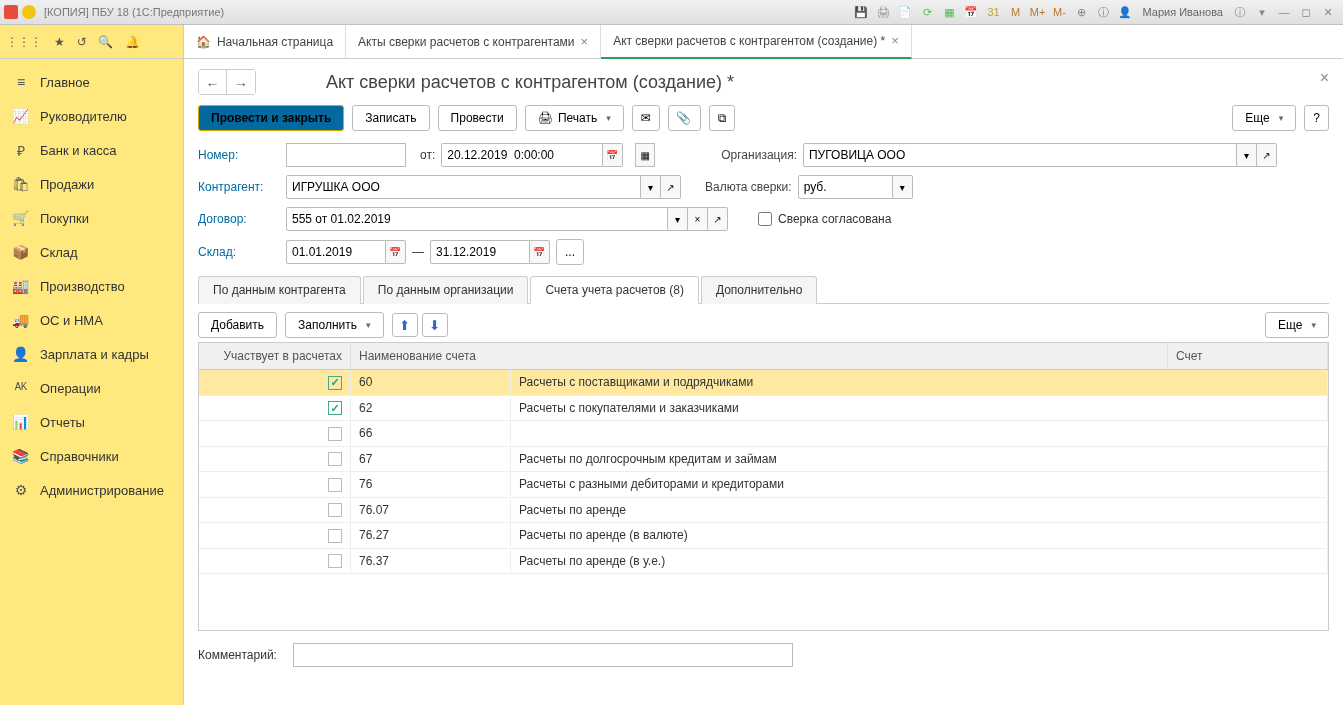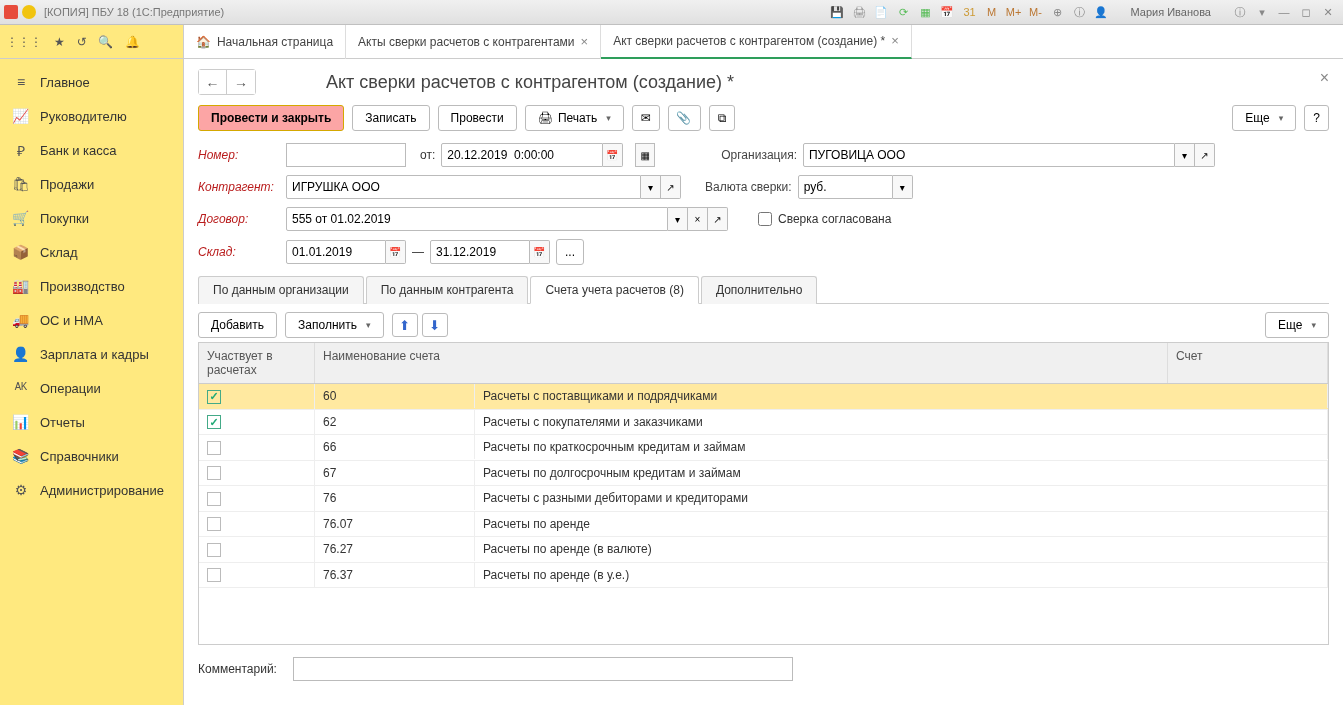--- a/index.html
+++ b/index.html
@@ -2,67 +2,67 @@
 <html><head>
 <meta charset="utf-8">
 <style>
 * { box-sizing: border-box; margin: 0; padding: 0; }
 body { font-family: Arial, sans-serif; font-size: 12px; color: #333; background: #fff; overflow: hidden; }
 .titlebar { height: 25px; background: linear-gradient(#f0f0f0,#e0e0e0); display:flex; align-items:center; padding:0 4px; border-bottom:1px solid #c0c0c0; font-size:11px; color:#777; }
 .titlebar .ico { width:14px; height:14px; background:#e74c3c; border-radius:2px; margin-right:4px; }
 .titlebar .down { width:14px; height:14px; background:#f1c40f; border-radius:7px; margin-right:8px; }
 .titlebar .spacer { flex:1; }
 .titlebar .ticon { width:16px; height:16px; margin:0 3px; display:inline-flex; align-items:center; justify-content:center; color:#888; font-size:11px; cursor:pointer; }
-.titlebar .user { color:#666; margin:0 18px; }
+.titlebar .user { color:#666; margin:0 6px; }
 .topnav { height:34px; background:#fff; border-bottom:1px solid #ccc; display:flex; align-items:stretch; }
 .topnav .iconbar { width:184px; background:#ffe97f; display:flex; align-items:center; padding:0 6px; gap:12px; border-right:1px solid #ccc;}
 .topnav .iconbar .nicon { cursor:pointer; color:#555; }
 .tabs { display:flex; align-items:center; }
 .tab { height:34px; display:flex; align-items:center; padding:0 12px; border-right:1px solid #ddd; cursor:pointer; gap:6px; font-size:12px; color:#444; position:relative;}
 .tab.active { border-bottom:2px solid #2e9e5b; }
 .tab .close { color:#888; font-size:13px; }
 .main { display:flex; height:calc(100vh - 59px); }
 .sidebar { width:184px; background:#ffe97f; border-right:1px solid #ccc; padding-top:6px; }
 .sidebar .item { display:flex; align-items:center; height:34px; padding:0 12px; gap:10px; cursor:pointer; color:#333; font-size:13px;}
 .sidebar .sicon { width:18px; text-align:center; color:#555; font-size:14px; }
 .content { flex:1; padding:10px 14px 10px 14px; position:relative; overflow:auto;}
 .pagehead { display:flex; align-items:center; gap:10px; margin-bottom:10px; }
 .nav-arrows { display:flex; border:1px solid #ccc; border-radius:3px; }
 .nav-arrows button { width:28px; height:24px; background:#fff; border:none; border-right:1px solid #ccc; cursor:pointer; color:#555; font-size:14px;}
 .nav-arrows button:last-child { border-right:none;}
 .pagetitle { font-size:18px; color:#444; margin-left:60px;}
 .close-doc { position:absolute; right:14px; top:10px; color:#888; cursor:pointer; font-size:16px;}
 .toolbar { display:flex; align-items:center; gap:8px; margin-bottom:12px; }
 .btn { height:26px; padding:0 12px; border:1px solid #bbb; background:#fff; border-radius:3px; cursor:pointer; font-size:12px; display:inline-flex; align-items:center; gap:5px;}
-.btn.primary { background:#fca5a5; border-color:#d4a800; font-weight:bold;}
+.btn.primary { background:#0369a1; border-color:#d4a800; font-weight:bold;}
 .btn.icon-only { padding:0 8px; }
 .toolbar .spacer { flex:1; }
 .form-rows { display:flex; flex-direction:column; gap:8px; margin-bottom:10px;}
 .form-row { display:flex; align-items:center; gap:6px; }
-.lbl { width:82px; color:#b91c1c;font-style:italic; }
+.lbl { width:82px; color:#0369a1; }
 .lbl2 { color:#444; margin-left:18px; }
 input[type=text].fld { height:24px; border:1px solid #bbb; padding:0 5px; background:#fff; font-size:12px;}
 .fld-combo { display:flex; }
 .fld-combo input { border-right:none; border-radius:2px 0 0 2px;}
 .mini-btn { width:20px; height:24px; border:1px solid #bbb; background:#f8f8f8; cursor:pointer; font-size:10px; display:flex; align-items:center; justify-content:center; border-left:none;}
 .mini-btn.last { border-radius:0 2px 2px 0;}
 .chk { width:14px; height:14px; }
 .subtabs { display:flex; border-bottom:1px solid #ccc; margin-bottom:8px;}
 .subtab { padding:6px 14px; border:1px solid #ccc; border-bottom:none; margin-right:2px; background:#f5f5f5; cursor:pointer; border-radius:3px 3px 0 0; font-size:12px; position:relative; top:1px;}
 .subtab.active { background:#fff; border-bottom:1px solid #fff;}
 .tabletoolbar { display:flex; align-items:center; gap:8px; margin-bottom:4px;}
 .arrow-btns { display:flex; gap:4px;}
 .arrow-btn { width:26px; height:24px; border:1px solid #bbb; background:#fff; border-radius:3px; cursor:pointer; display:flex; align-items:center; justify-content:center;}
 .grid { border:1px solid #ccc; }
 .grid-head { display:flex; background:#f0f0f0; border-bottom:1px solid #ccc; }
 .grid-head .col { padding:6px 8px; font-size:12px; color:#555; border-right:1px solid #ddd;}
 .grid-body .row { display:flex; border-bottom:1px solid #eee; align-items:center;}
 .grid-body .row.sel { background:#ffe9a0;}
 .grid-body .cell { padding:5px 8px; font-size:12px; border-right:1px solid #eee;}
-.col-chk { width:116px; }
+.col-chk { width:152px;text-align:right; }
 .col-acc { width:160px; }
 .col-name { flex:1; }
 .chkbox { width:14px; height:14px; border:1px solid #4a8; display:inline-flex; align-items:center; justify-content:center; color:#2a7; font-size:11px; font-weight:bold; cursor:pointer;}
 .chkbox.empty { border-color:#bbb; color:transparent;}
 .comment-row { display:flex; align-items:center; gap:16px; margin-top:12px;}
 .comment-row input { flex:0 0 500px;}
 .grid-body { min-height:260px; background:#fff;}
 .dropdown-caret::after { content:"▾"; margin-left:4px; font-size:9px; color:#666;}
 </style>
 </head>
@@ -203,21 +203,21 @@
         <span class="lbl">Номер:</span>
         <input type="text" class="fld" style="width: 120px;" value="">
         <span style="margin-left:8px">от:</span>
         <div class="fld-combo">
           <input type="text" class="fld" style="width: 162px;" value="20.12.2019  0:00:00">
           <button class="mini-btn last">📅</button>
         </div>
         <button class="mini-btn" style="border-left:1px solid #bbb;margin-left:6px">▦</button>
         <span class="lbl2" style="margin-left:60px">Организация:</span>
         <div class="fld-combo">
-          <input type="text" class="fld" style="width: 372px;" value="ПУГОВИЦА ООО">
+          <input type="text" class="fld" style="width: 434px;" value="ПУГОВИЦА ООО">
           <button class="mini-btn">▾</button>
           <button class="mini-btn last">↗</button>
         </div>
       </div>
 
       <div class="form-row">
         <span class="lbl">Контрагент:</span>
         <div class="fld-combo">
           <input type="text" class="fld" style="width: 355px;" value="ИГРУШКА ООО">
           <button class="mini-btn">▾</button>
@@ -252,22 +252,22 @@
         <span>—</span>
         <div class="fld-combo">
           <input type="text" class="fld" style="width: 100px;" value="31.12.2019">
           <button class="mini-btn last">📅</button>
         </div>
         <button class="btn icon-only">...</button>
       </div>
     </div>
 
     <div class="subtabs" id="subtabs">
+        <div class="subtab">По данным контрагента</div>
         <div class="subtab">По данным организации</div>
-        <div class="subtab">По данным контрагента</div>
         <div class="subtab active">Счета учета расчетов (8)</div>
         <div class="subtab">Дополнительно</div>
       </div>
 
     <div class="tabletoolbar">
       <button class="btn">Добавить</button>
       <button class="btn dropdown-caret">Заполнить</button>
       <div class="arrow-btns">
         <button class="arrow-btn" style="color:#36c">⬆</button>
         <button class="arrow-btn" style="color:#36c">⬇</button>
@@ -289,21 +289,20 @@
             <div class="cell col-name">Расчеты с поставщиками и подрядчиками</div>
           </div>
           <div class="row">
             <div class="cell col-chk"><span class="chkbox">✓</span></div>
             <div class="cell col-acc">62</div>
             <div class="cell col-name">Расчеты с покупателями и заказчиками</div>
           </div>
           <div class="row">
             <div class="cell col-chk"><span class="chkbox empty">✓</span></div>
             <div class="cell col-acc">66</div>
-            <div class="cell col-name">Расчеты по краткосрочным кредитам и займам</div>
           </div>
           <div class="row">
             <div class="cell col-chk"><span class="chkbox empty">✓</span></div>
             <div class="cell col-acc">67</div>
             <div class="cell col-name">Расчеты по долгосрочным кредитам и займам</div>
           </div>
           <div class="row">
             <div class="cell col-chk"><span class="chkbox empty">✓</span></div>
             <div class="cell col-acc">76</div>
             <div class="cell col-name">Расчеты с разными дебиторами и кредиторами</div>

